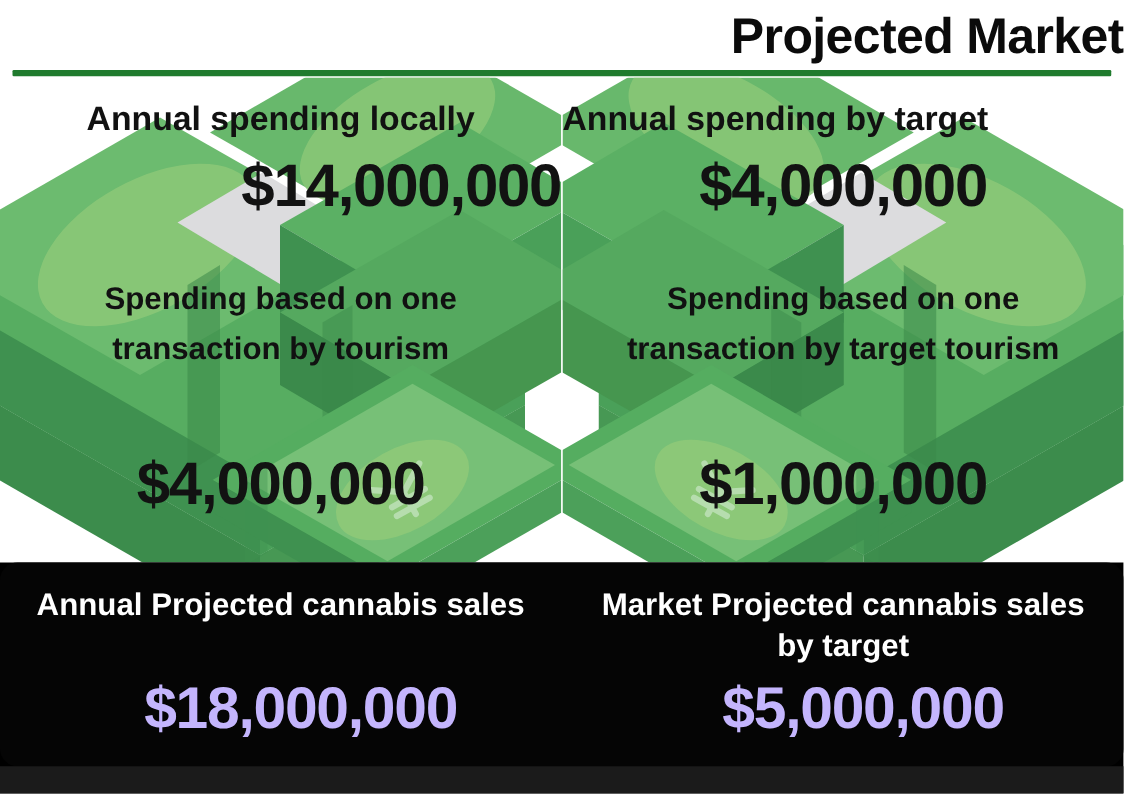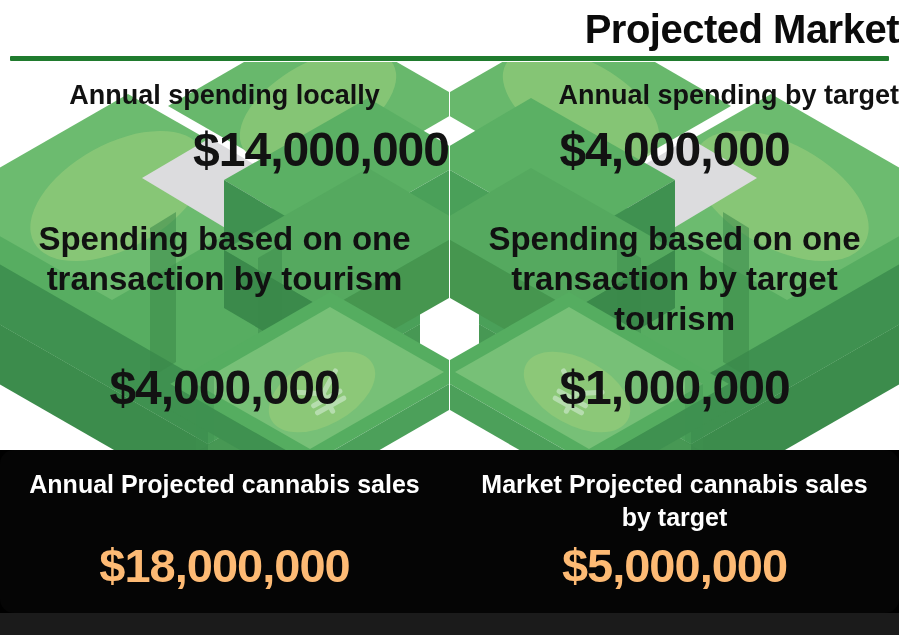--- a/index.html
+++ b/index.html
@@ -83,21 +83,21 @@
     position: absolute;
     left: 0;
     top: 0;
     width: 449px;
     height: 388px;
   }
   .lbl-top {
     position: absolute;
     left: 0; top: 17px;
     width: 449px;
-    text-align: right;
+    text-align: left;
     font-size: 27px;
     font-weight: bold;
     color: #111111;
     line-height: 32px;
     white-space: nowrap;
   }
   .amount-top {
     position: absolute;
     left: 0; top: 60px;
     width: 449px;
@@ -107,21 +107,21 @@
     color: #121212;
     line-height: 56px;
     letter-spacing: -1px;
     white-space: nowrap;
   }
   .lbl-mid {
     position: absolute;
     left: 38px; top: 157px;
     width: 373px;
     text-align: center;
-    font-size: 33px;
+    font-size: 25px;
     font-weight: bold;
     color: #111111;
     line-height: 40px;
   }
   .amount-bottom {
     position: absolute;
     left: 0; top: 298px;
     width: 449px;
     text-align: center;
     font-size: 48px;
@@ -170,26 +170,26 @@
     left: 16px; top: 18px;
     width: 417px;
     text-align: center;
     font-size: 25px;
     font-weight: bold;
     color: #ffffff;
     line-height: 33px;
   }
   .f-amount {
     position: absolute;
-    left: 0; top: 88px;
+    left: 16px; top: 88px;
     width: 449px;
     text-align: center;
     font-size: 47px;
     font-weight: bold;
-    color: #fdba74;
+    color: #c4b5fd;
     line-height: 56px;
     letter-spacing: -1px;
     white-space: nowrap;
   }
 </style>
 </head>
 <body>
 
 <div class="infographic">
 

